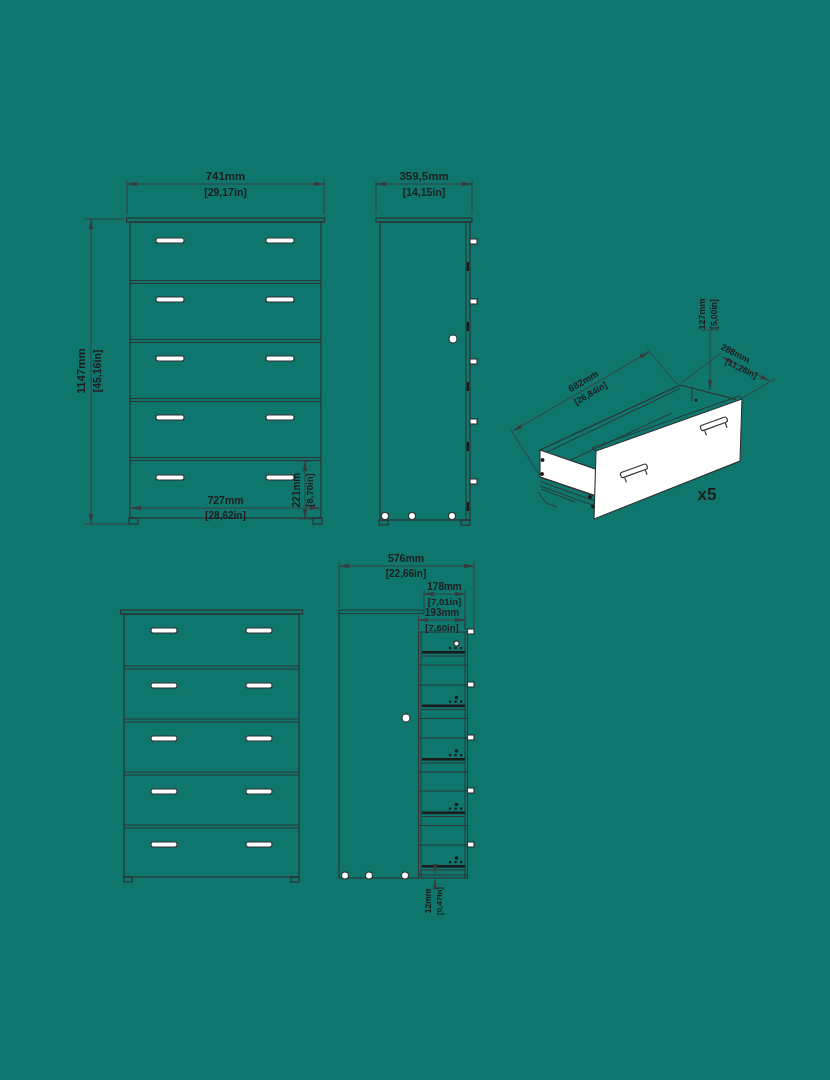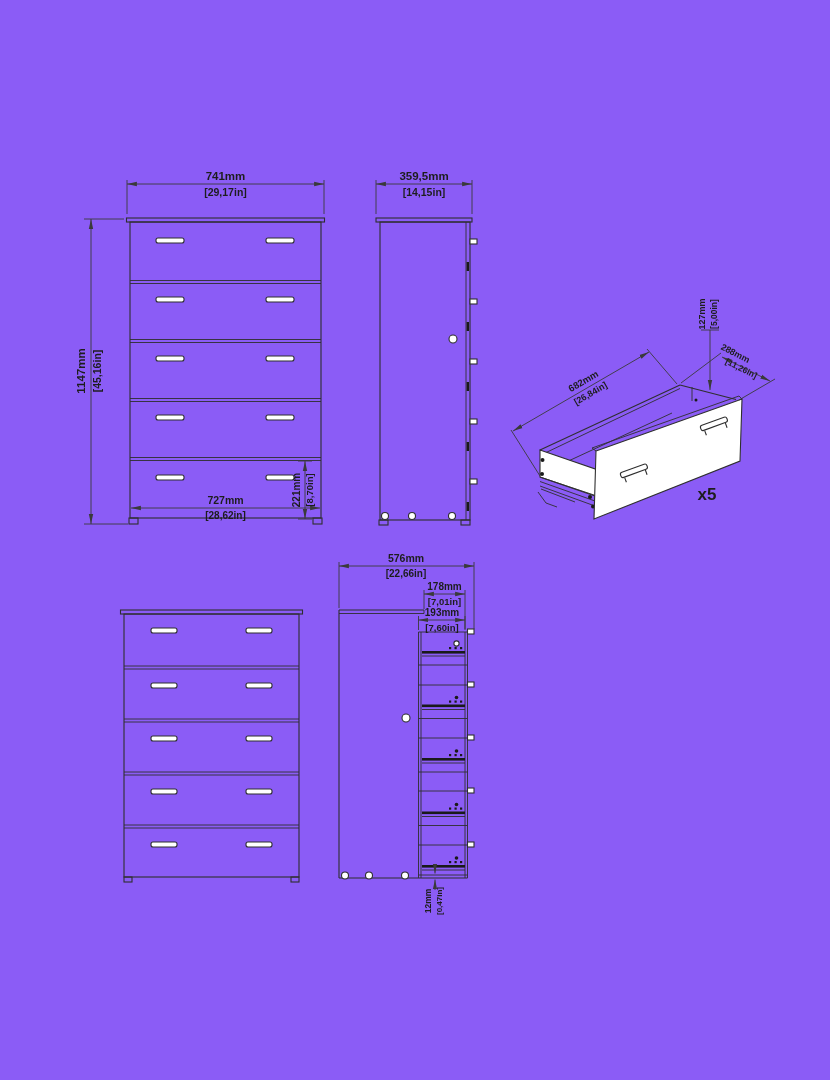--- a/index.html
+++ b/index.html
@@ -1,16 +1,16 @@
 <!DOCTYPE html>
 <html><head>
 <meta charset="utf-8">
 <style>
   html,body{margin:0;padding:0;background:#ffffff;}
-  #page{position:relative;width:830px;height:1080px;background:#8b5cf6;overflow:hidden;
+  #page{position:relative;width:830px;height:1080px;background:#0f766e;overflow:hidden;
         font-family:"Liberation Sans", sans-serif;}
   svg{display:block;}
   .obj{fill:none;stroke:#2f2f2f;stroke-width:1.1;}
   .objthin{fill:none;stroke:#2f2f2f;stroke-width:0.9;}
   .fillw{fill:#ffffff;stroke:#2f2f2f;stroke-width:1.1;}
   .dim{fill:none;stroke:#3a3a3a;stroke-width:0.9;}
   .blk{fill:#1a1a1a;stroke:none;}
   .hole{fill:#ffffff;stroke:#2f2f2f;stroke-width:1.1;}
   text{fill:#1d1d1d;font-weight:bold;}
   .t115{font-size:11.5px;} .t105{font-size:10.5px;} .t10{font-size:10px;}

